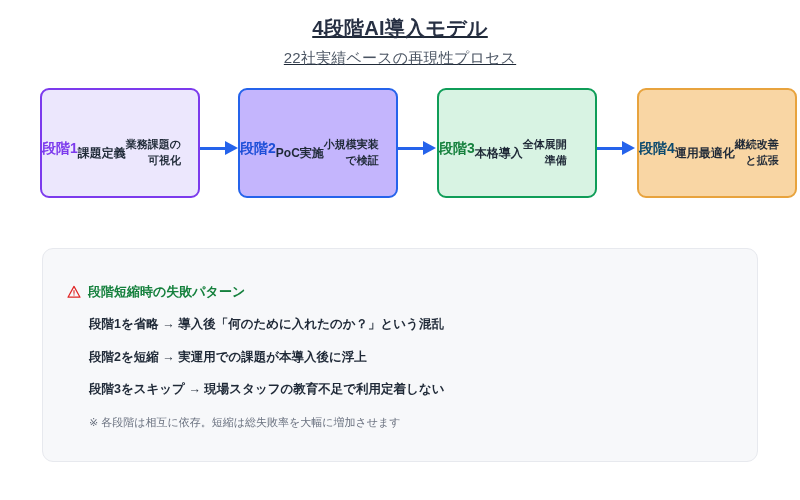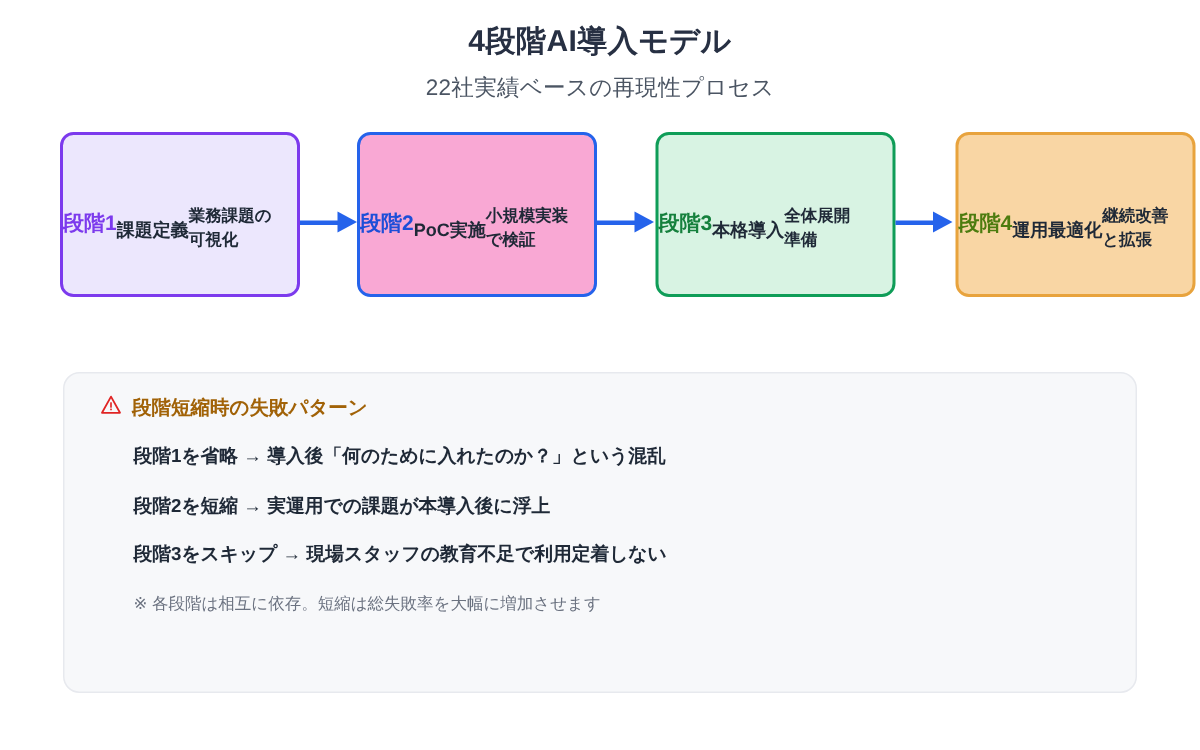--- a/index.html
+++ b/index.html
@@ -17,20 +17,21 @@
   .page {
     position: relative;
     width: 800px;
     height: 500px;
   }
 
   
   .header {
     padding-top: 16px;
     text-align: center;
+    text-decoration: underline;
   }
   .title {
     font-size: 20px;
     font-weight: bold;
     color: #273043;
     letter-spacing: 0.3px;
     line-height: 1.2;
   }
   .subtitle {
     margin-top: 9px;
@@ -72,33 +73,33 @@
     font-size: 12px;
     font-weight: bold;
     color: #1f2937;
     line-height: 1.15;
   }
   .stage-sub {
     margin-top: 8px;
     font-size: 11px;
     font-weight: bold;
     color: #1f2937;
-    text-align: left;
+    text-align: right;
     line-height: 1.38;
   }
 
   .stage-1 { left: 40px;  background: #ece7fd; border-color: #7c3aed; }
-  .stage-2 { left: 238px; background: #f9a8d4; border-color: #2563eb; }
+  .stage-2 { left: 238px; background: #c4b5fd; border-color: #2563eb; }
   .stage-3 { left: 437px; background: #d8f3e3; border-color: #0f9d58; }
   .stage-4 { left: 637px; background: #f9d6a4; border-color: #e8a33d; }
 
   .stage-1 .stage-label { color: #7c3aed; }
   .stage-2 .stage-label { color: #1d4ed8; }
   .stage-3 .stage-label { color: #15803d; }
-  .stage-4 .stage-label { color: #4d7c0f; }
+  .stage-4 .stage-label { color: #0c4a6e; }
 
   
   .arrow {
     position: absolute;
     top: 53px;
     width: 38px;
     height: 14px;
   }
   .arrow-1 { left: 200px; }
   .arrow-2 { left: 398px; }
@@ -130,25 +131,27 @@
     width: 716px;
     height: 214px;
     box-sizing: border-box;
     background: #f7f8fa;
     border: 1px solid #e7e9ee;
     border-radius: 11px;
     padding: 14px 22px 0 22px;
   }
   .panel-heading {
     display: flex;
+    align-items: center;
     gap: 7px;
-    color: #a16207;
+    color: #15803d;
     font-size: 13px;
     font-weight: bold;
     padding-left: 2px;
+    margin-top: 20px;
   }
   .warn-icon {
     display: inline-block;
     line-height: 1;
     width: 14px;
     height: 14px;
   }
   .warn-icon svg { display: block; }
 
   .fail-list {

